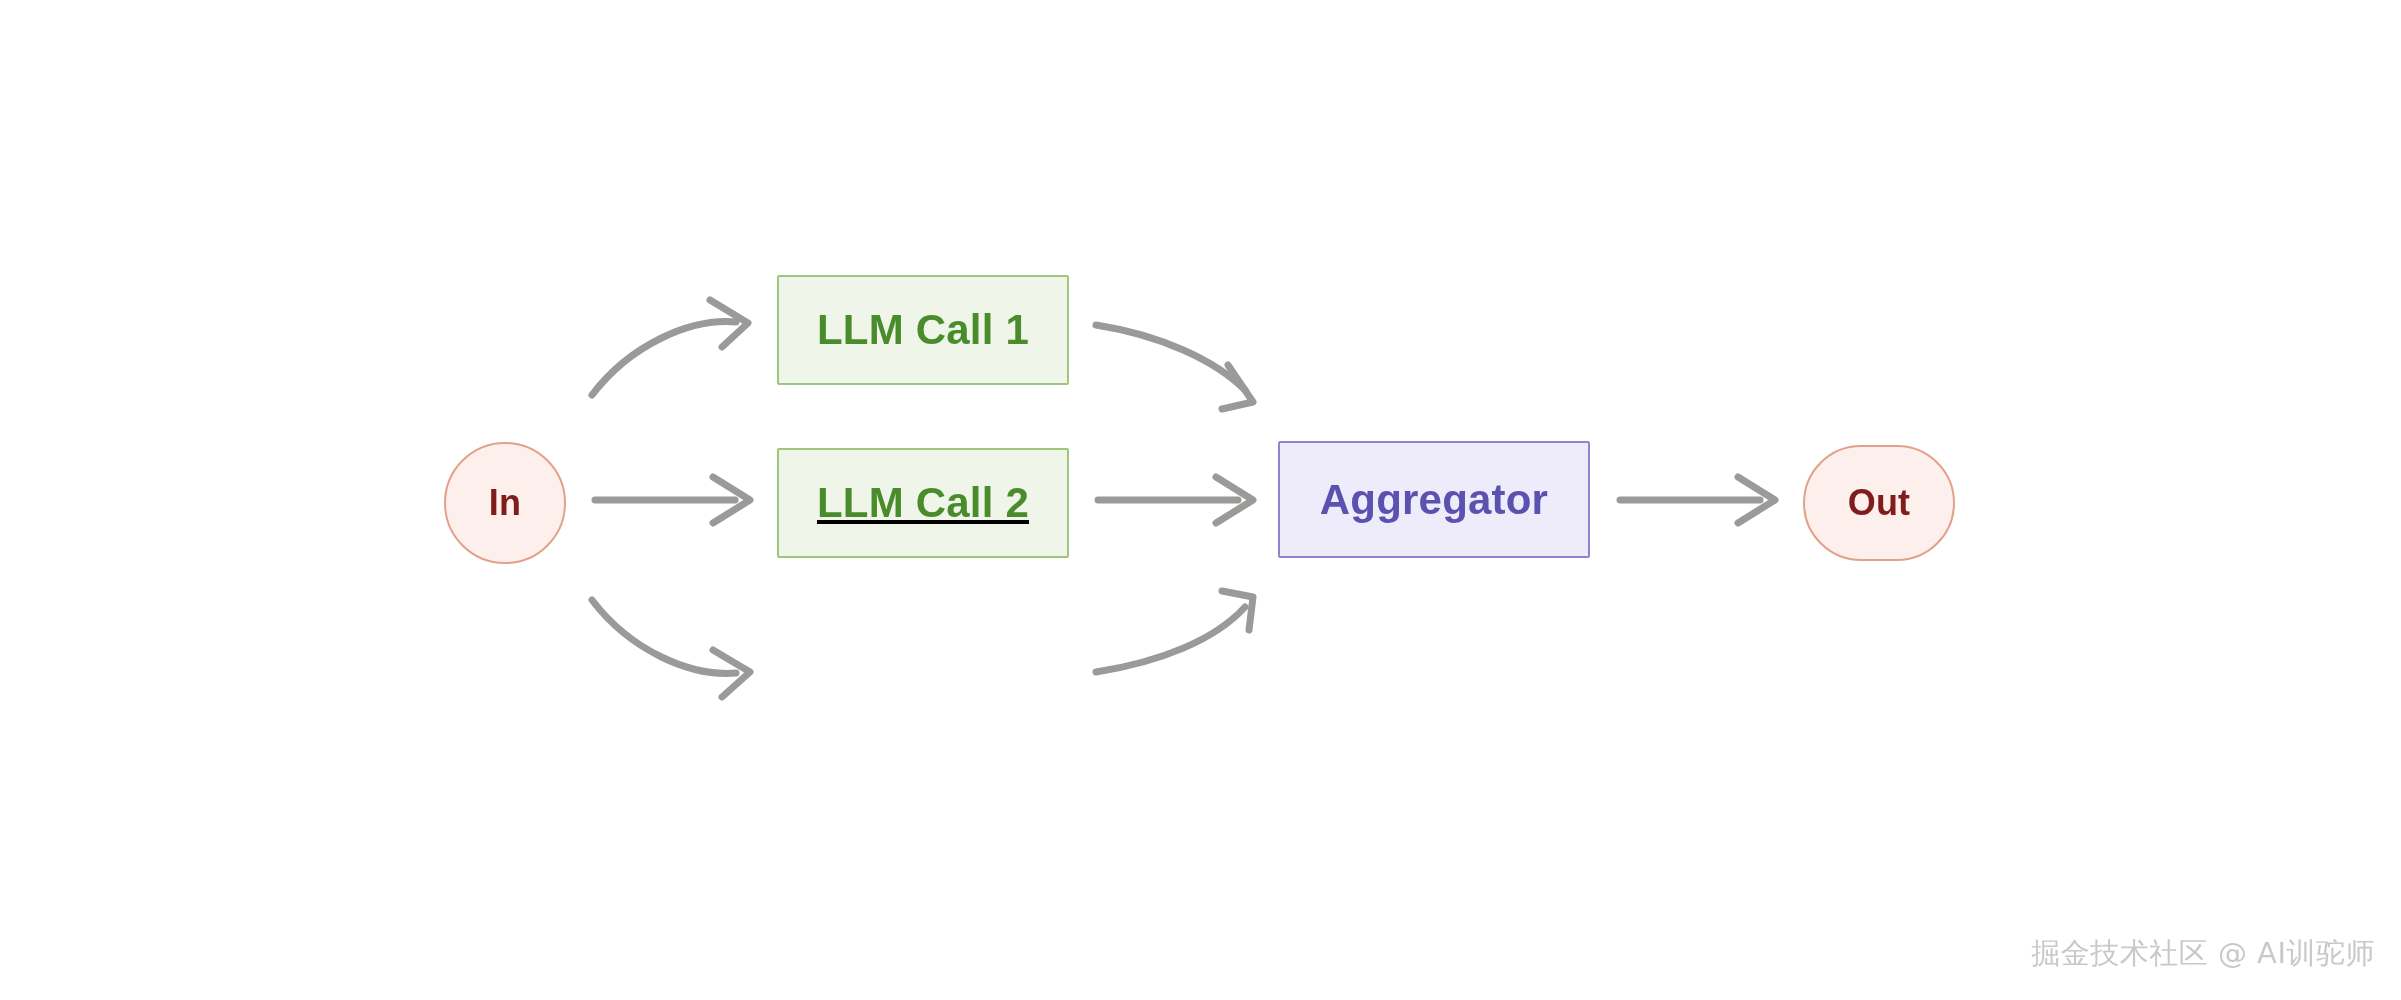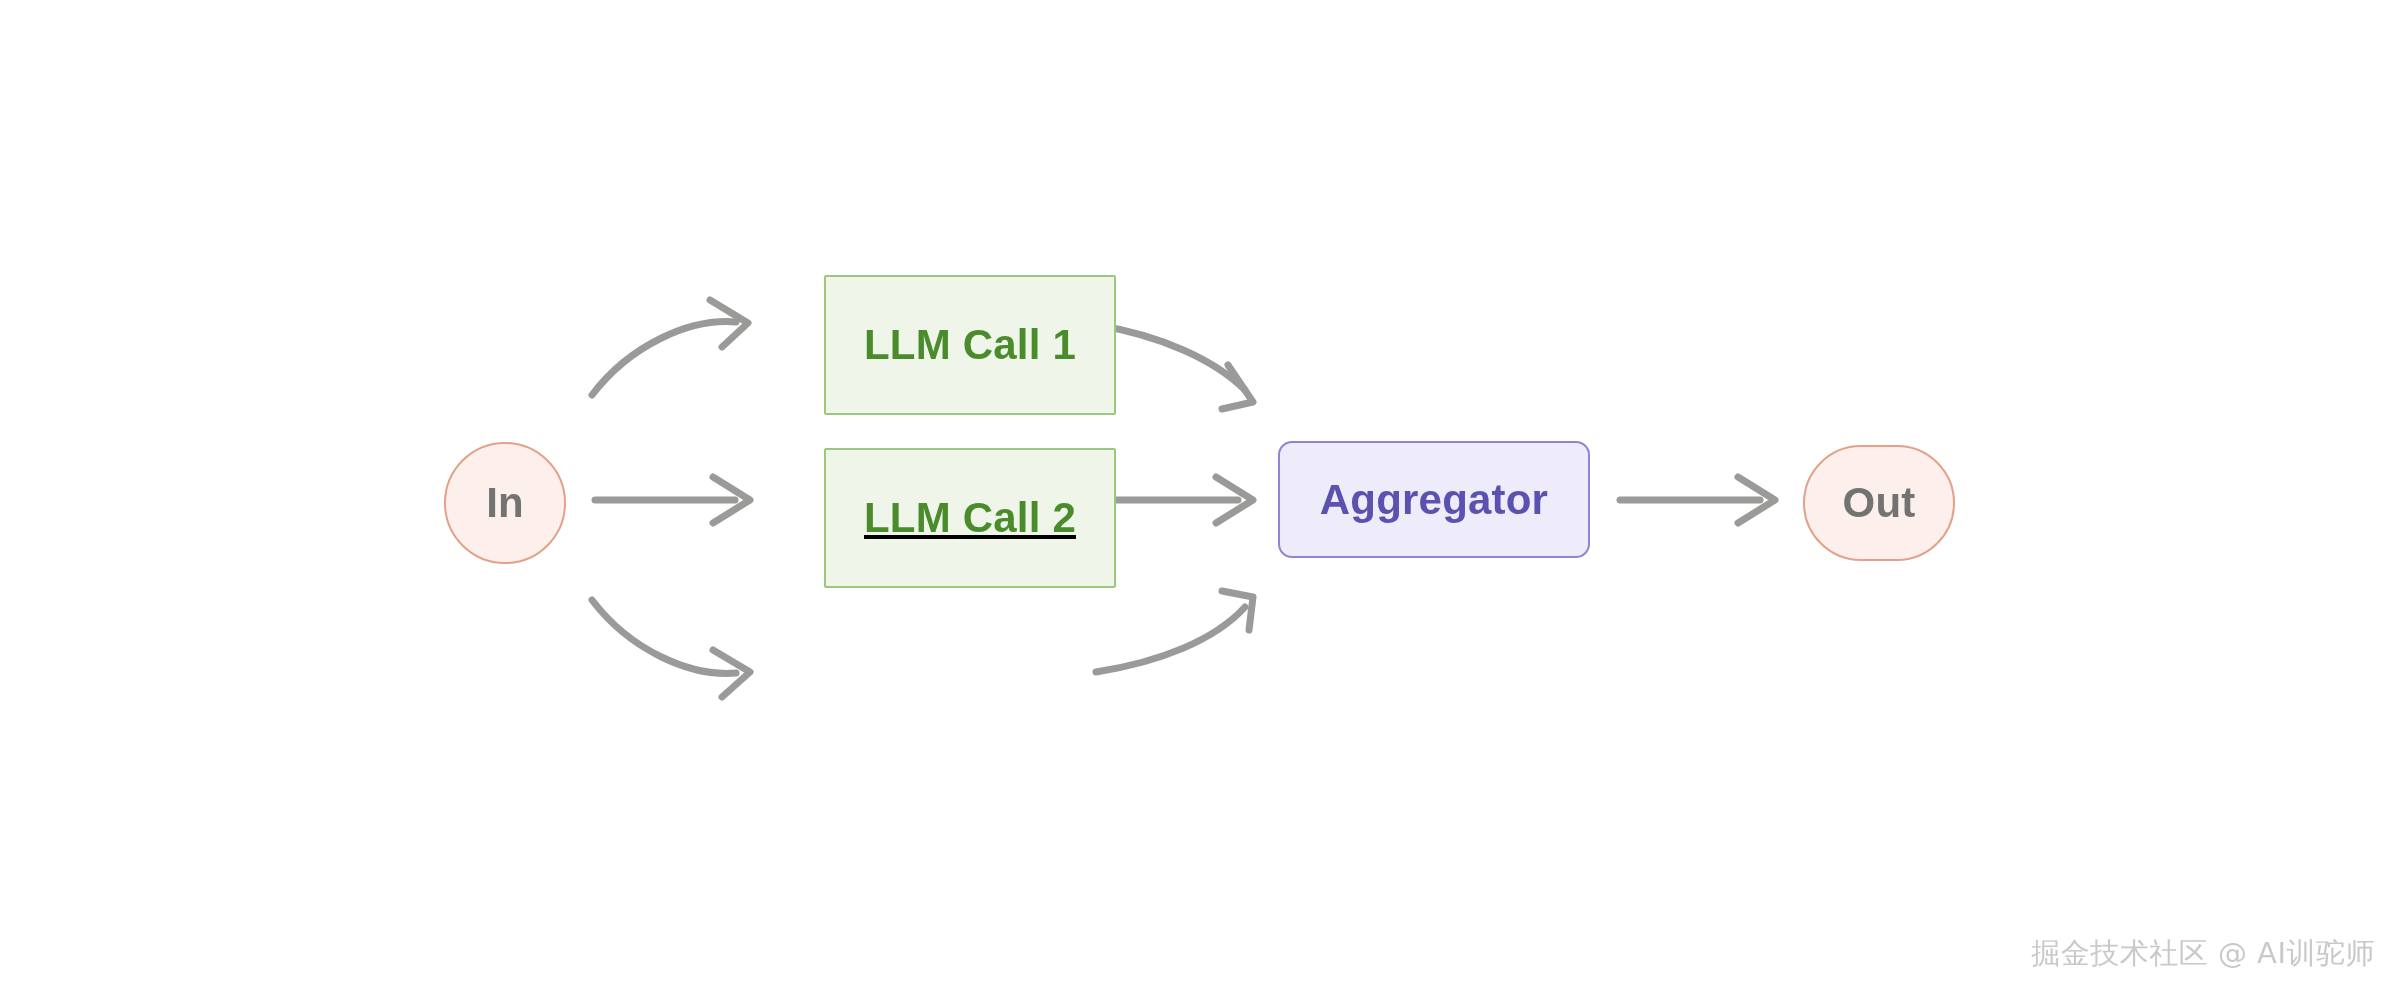--- a/index.html
+++ b/index.html
@@ -41,22 +41,22 @@
     font-weight: bold;
     letter-spacing: 0.2px;
   }
 
   
   .node.terminal {
     background: #fdf0ec;
     border: 2px solid #e2a189;
   }
   .node.terminal .node-label {
-    color: #737373;
-    font-size: 42px;
+    color: #7f1d1d;
+    font-size: 36px;
   }
 
   #node-in {
     left: 444px;
     top: 442px;
     width: 122px;
     height: 122px;
     border-radius: 61px;
   }
 
@@ -66,41 +66,41 @@
     width: 152px;
     height: 116px;
     border-radius: 58px;
   }
 
   
   .node.llm {
     background: #eff5e8;
     border: 2px solid #9ec77e;
     width: 292px;
-    height: 140px;
-    left: 824px;
+    height: 110px;
+    left: 777px;
     border-radius: 2px;
   }
   .node.llm .node-label {
     color: #4a8b2c;
     font-size: 42px;
   }
   #node-llm-1 { top: 275px; }
   #node-llm-2 { top: 448px; text-decoration: underline; }
   #node-llm-3 { top: 617px; }
 
   
   #node-aggregator {
     left: 1278px;
     top: 441px;
     width: 312px;
     height: 117px;
     background: #eeecfa;
     border: 2px solid #8c85d4;
-    border-radius: 14px;
+    border-radius: 2px;
   }
   #node-aggregator .node-label {
     color: #5b52b0;
     font-size: 42px;
   }
 
   
   #watermark {
     position: absolute;
     right: 26px;

